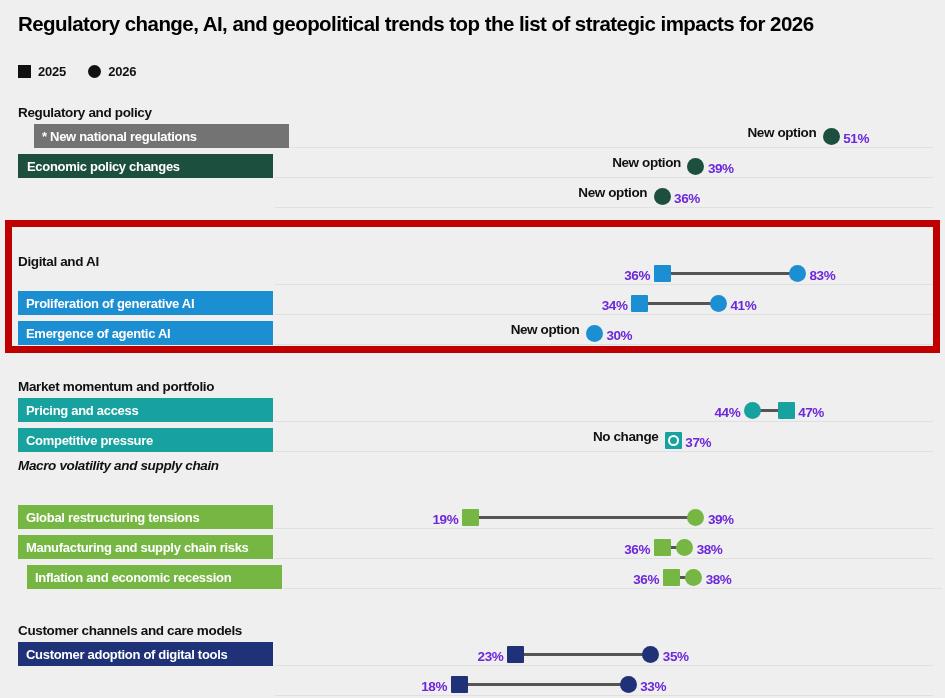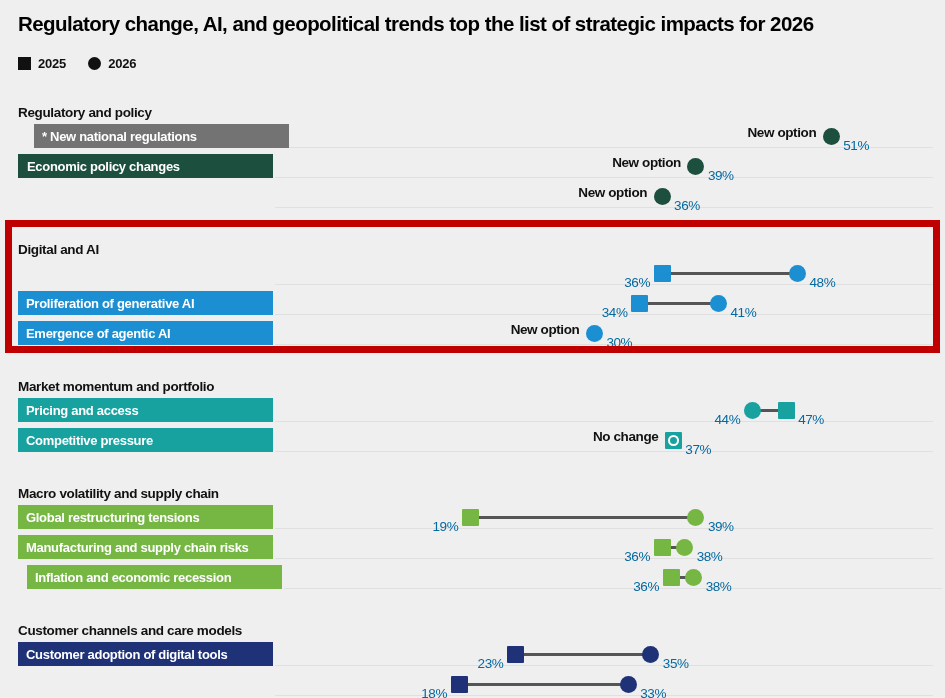--- a/index.html
+++ b/index.html
@@ -19,21 +19,21 @@
     left: 18px; top: 12px;
     width: 910px;
     font-size: 20.5px;
     font-weight: bold;
     letter-spacing: -0.55px;
     color: #000;
     white-space: nowrap;
   }
   #legend {
     position: absolute;
-    left: 18px; top: 53px;
+    left: 18px; top: 61px;
     height: 20px;
     display: flex;
     align-items: center;
     gap: 22px;
   }
   .legend-item { display:flex; align-items:center; gap:7px; }
   .legend-swatch-square { width:13px; height:13px; background:#111; }
   .legend-swatch-circle { width:13px; height:13px; background:#111; border-radius:50%; }
   .legend-label { font-size:13px; font-weight:bold; color:#111; letter-spacing:-0.2px;}
 
@@ -80,24 +80,24 @@
   .marker {
     position:absolute;
     width:17px; height:17px;
     top:3.5px;
     margin-left:-8.5px;
   }
   .marker.square { border-radius:1px; }
   .marker.circle { border-radius:50%; }
   .val-label {
     position:absolute;
-    top:14px;
+    top:7px;
     font-size:13.5px;
-    font-weight:normal;
-    color:#0369a1;
+    font-weight:bold;
+    color:#6d28d9;
     letter-spacing:-0.4px;
     white-space:nowrap;
   }
   .val-label.left  { transform: translateX(-100%); padding-right:3px; }
   .val-label.right { padding-left:3px; }
   .note-label {
     position:absolute;
     top:1px;
     font-size:13.5px;
     font-weight:bold;
@@ -155,29 +155,29 @@
       <div class="row" style="top: 184px;">
         <div class="row-gridline"></div>
         <div class="row-plot">
           <div class="marker circle" style="left: 662.08px; background: rgb(29, 79, 63);"></div>
           <div class="val-label right" style="left: 671.08px;">36%</div>
           <div class="note-label" style="left: 653.08px;">New option</div>
         </div>
       </div>
     </div>
     <div class="group" style="top: 0px;">
-      <div class="group-title" style="top: 242px;">Digital and AI</div>
+      <div class="group-title" style="top: 254px;">Digital and AI</div>
       <div class="row" style="top: 261px;">
         <div class="row-gridline"></div>
         <div class="row-plot">
           <div class="connector" style="left: 662.08px; width: 135.36px;"></div>
           <div class="marker square" style="left: 662.08px; background: rgb(27, 143, 209);"></div>
           <div class="marker circle" style="left: 797.44px; background: rgb(27, 143, 209);"></div>
           <div class="val-label left" style="left: 653.08px;">36%</div>
-          <div class="val-label right" style="left: 806.44px;">48%</div>
+          <div class="val-label right" style="left: 806.44px;">83%</div>
         </div>
       </div>
       <div class="row" style="top: 291px;">
         <div class="row-gridline"></div>
         <div class="row-bar" style="background: rgb(27, 143, 209);">Proliferation of generative AI</div>
         <div class="row-plot">
           <div class="connector" style="left: 639.52px; width: 78.96px;"></div>
           <div class="marker square" style="left: 639.52px; background: rgb(27, 143, 209);"></div>
           <div class="marker circle" style="left: 718.48px; background: rgb(27, 143, 209);"></div>
           <div class="val-label left" style="left: 630.52px;">34%</div>
@@ -212,21 +212,21 @@
         <div class="row-bar" style="background: rgb(23, 162, 160);">Competitive pressure</div>
         <div class="row-plot">
           <div class="marker square" style="left: 673.36px; background: rgb(23, 162, 160);"></div>
           <div class="marker circle" style="left: 673.36px; background: rgb(23, 162, 160); width: 11px; height: 11px; top: 6.5px; margin-left: -5.5px; border: 2px solid rgb(255, 255, 255);"></div>
           <div class="val-label right" style="left: 682.36px;">37%</div>
           <div class="note-label" style="left: 664.36px;">No change</div>
         </div>
       </div>
     </div>
     <div class="group" style="top: 0px;">
-      <div class="group-title" style="top: 486px;">Macro volatility and supply chain</div>
+      <div class="group-title" style="top: 458px; font-style: italic;">Macro volatility and supply chain</div>
       <div class="row" style="top: 505px;">
         <div class="row-gridline"></div>
         <div class="row-bar" style="background: rgb(118, 183, 67);">Global restructuring tensions</div>
         <div class="row-plot">
           <div class="connector" style="left: 470.32px; width: 225.6px;"></div>
           <div class="marker square" style="left: 470.32px; background: rgb(118, 183, 67);"></div>
           <div class="marker circle" style="left: 695.92px; background: rgb(118, 183, 67);"></div>
           <div class="val-label left" style="left: 461.32px;">19%</div>
           <div class="val-label right" style="left: 704.92px;">39%</div>
         </div>

